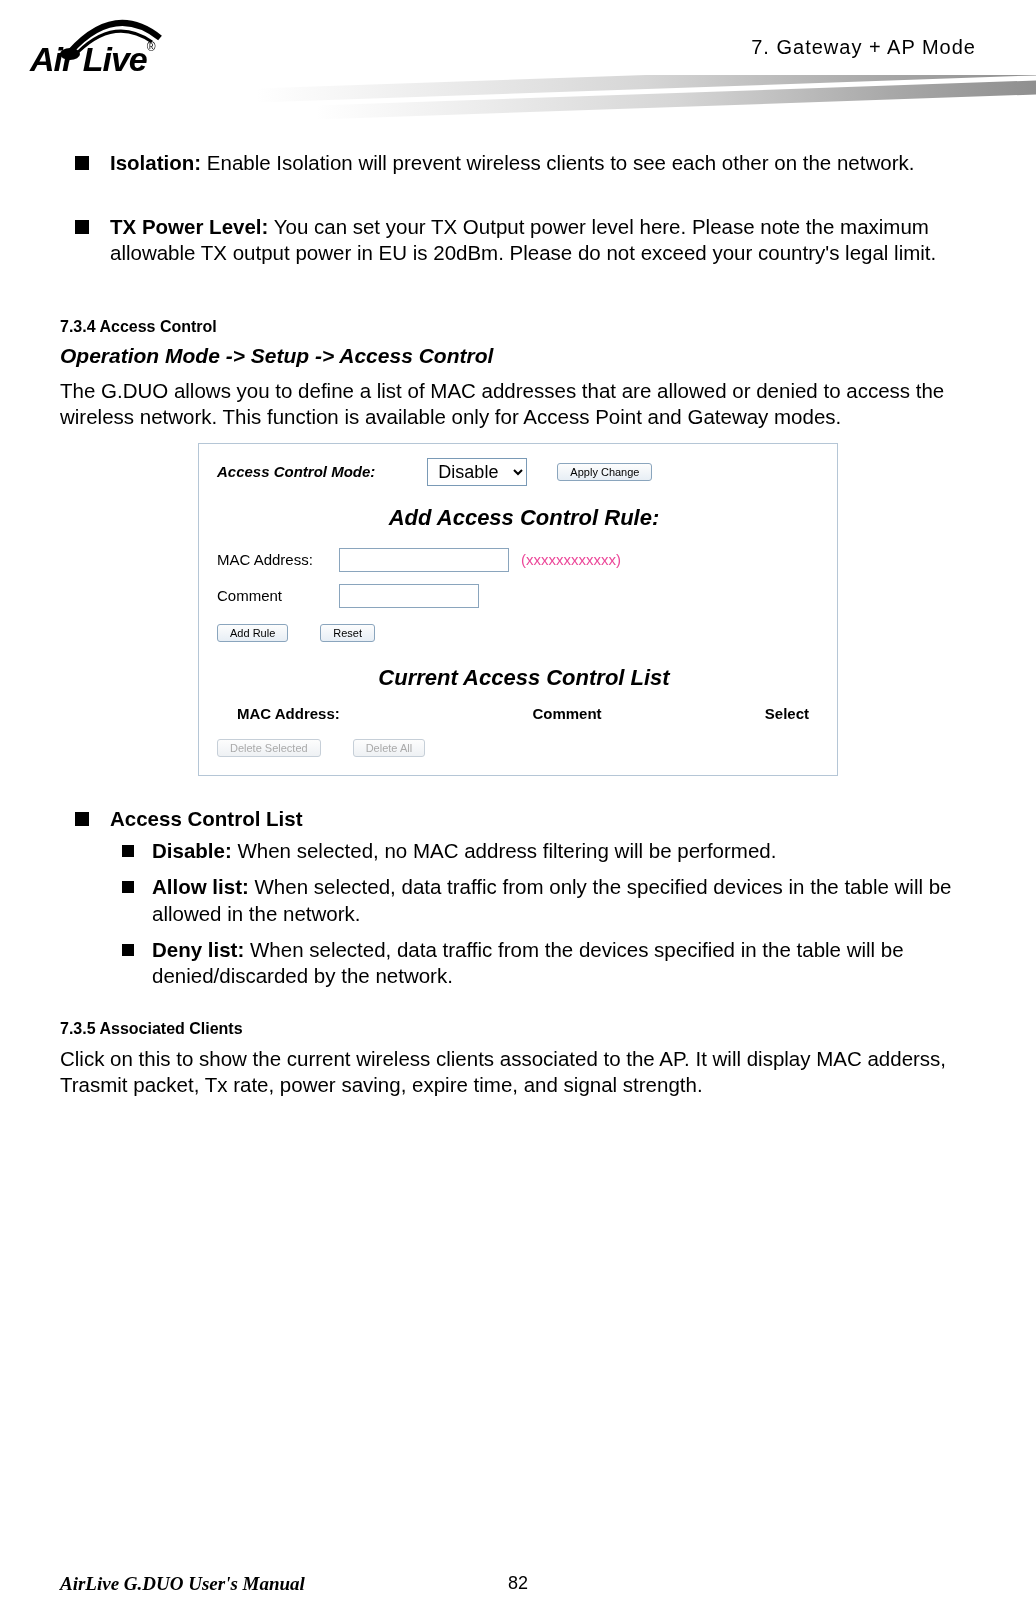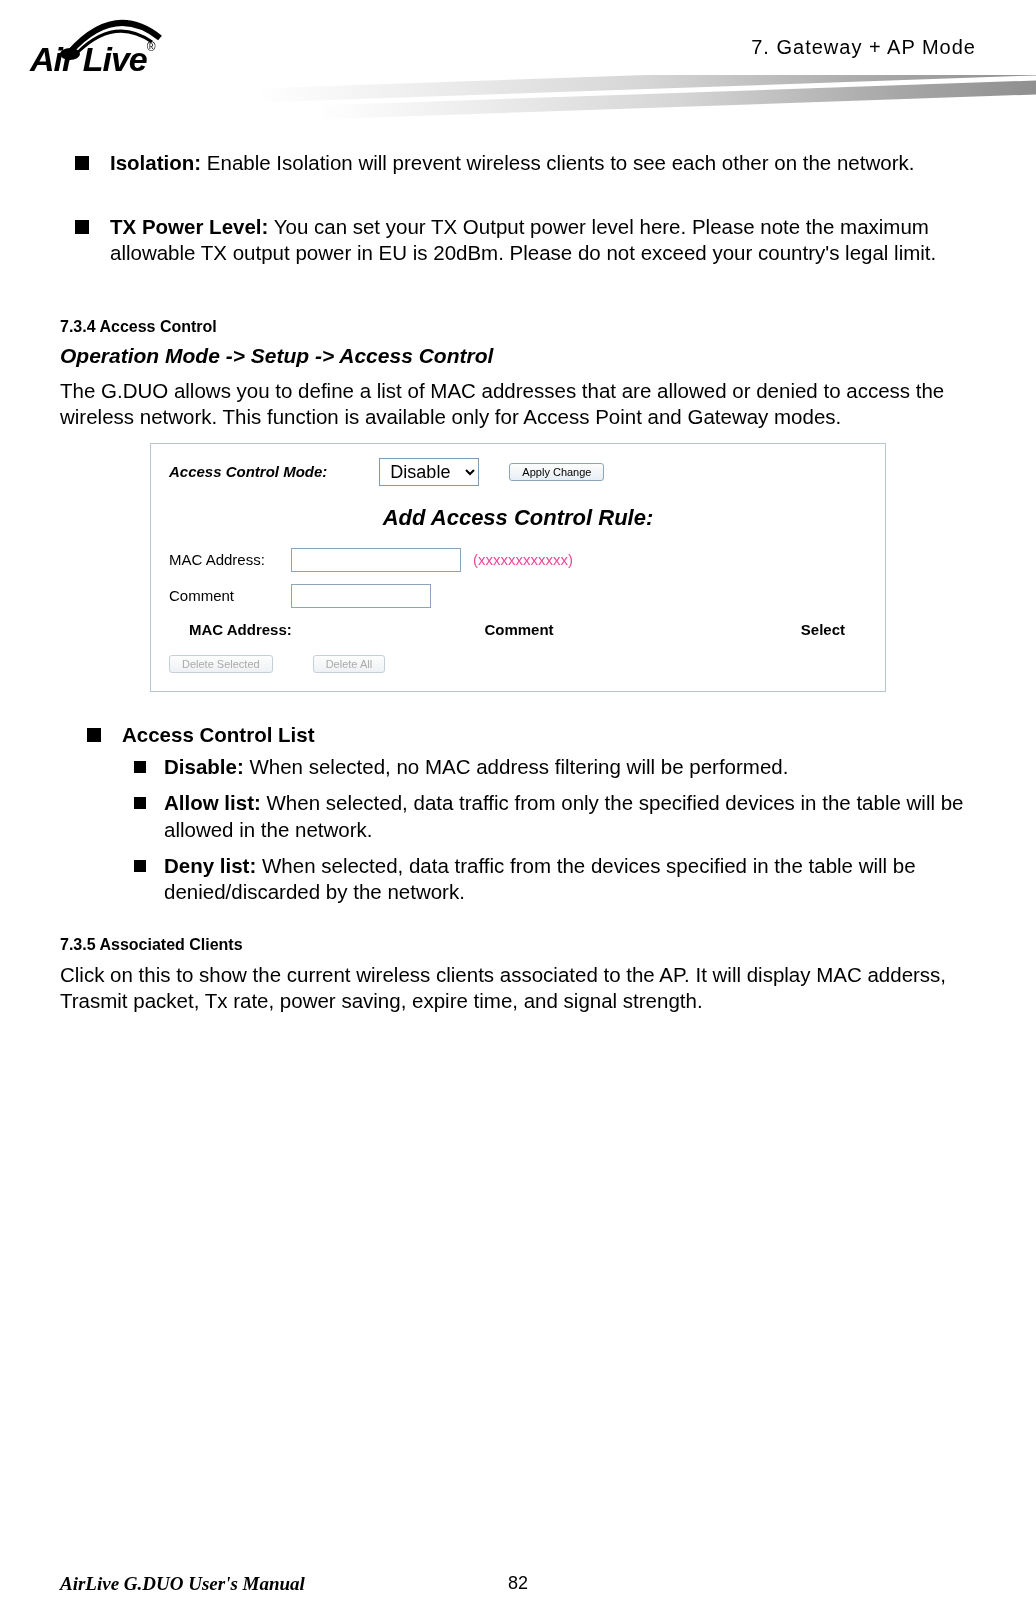--- a/index.html
+++ b/index.html
@@ -88,21 +88,21 @@
     position: absolute;
     left: 15px;
     top: 6px;
     width: 14px;
     height: 14px;
     background: #000;
   }
   ul.inner1 {
     list-style: none;
     padding: 0;
-    margin: 12px;
+    margin: 0;
   }
   ul.inner1 > li {
     position: relative;
     padding-left: 50px;
     margin-bottom: 8px;
   }
   ul.inner1 > li::before {
     content: "";
     position: absolute;
     left: 15px;
@@ -140,25 +140,25 @@
     font-style: italic;
     font-weight: bold;
     font-size: 21px;
     margin-bottom: 8px;
   }
   .para {
     margin-bottom: 12px;
   }
   
   .figure {
-    width: 736px;
+    width: 640px;
     margin: 0 auto 30px auto;
     border: 1px solid #b5c6d6;
     background: #fff;
-    padding: 14px 18px 18px 18px;
+    padding: 14px 6px 18px 18px;
     font-family: Verdana, Arial, sans-serif;
     font-size: 15px;
     color: #000;
   }
   .figure-row {
     display: flex;
     align-items: center;
     gap: 12px;
     margin-bottom: 12px;
   }
@@ -217,21 +217,21 @@
     font-weight: bold;
     font-family: Verdana, Arial, sans-serif;
     font-size: 15px;
     margin-bottom: 16px;
   }
   .table-head .col1 { width: 230px; padding-left: 20px;}
   .table-head .col2 { width: 240px; text-align: center;}
   .table-head .col3 { flex: 1; text-align: right; padding-right: 22px;}
   .lower-btns {
     display: flex;
-    gap: 40px;
+    gap: 32px;
     margin-top: 6px;
   }
   .hint {
     color: #ec4899;
     font-size: 15px;
   }
   
   .footer {
     position: absolute;
     bottom: 26px;
@@ -307,21 +307,27 @@
       <div class="figure-row">
         <span style="width:110px">MAC Address:</span>
         <input type="text" style="">
         <span class="hint">(xxxxxxxxxxxx)</span>
       </div>
       <div class="figure-row">
         <span style="width:110px">Comment</span>
         <input type="text" style="width: 140px;">
       </div>
 
-
+      <div class="figure-row" style="margin-top:16px;margin-bottom:4px;">
+        <button class="win">Add Rule</button>
+        <div style="flex:0 0 8px"></div>
+        <button class="win">Reset</button>
+      </div>
+
+      <div class="fig-title2">Current Access Control List</div>
 
       <div class="table-head">
         <div class="col1">MAC Address:</div>
         <div class="col2">Comment</div>
         <div class="col3">Select</div>
       </div>
 
       <div class="lower-btns">
         <button class="win" disabled="">Delete Selected</button>
         <button class="win" disabled="">Delete All</button>

